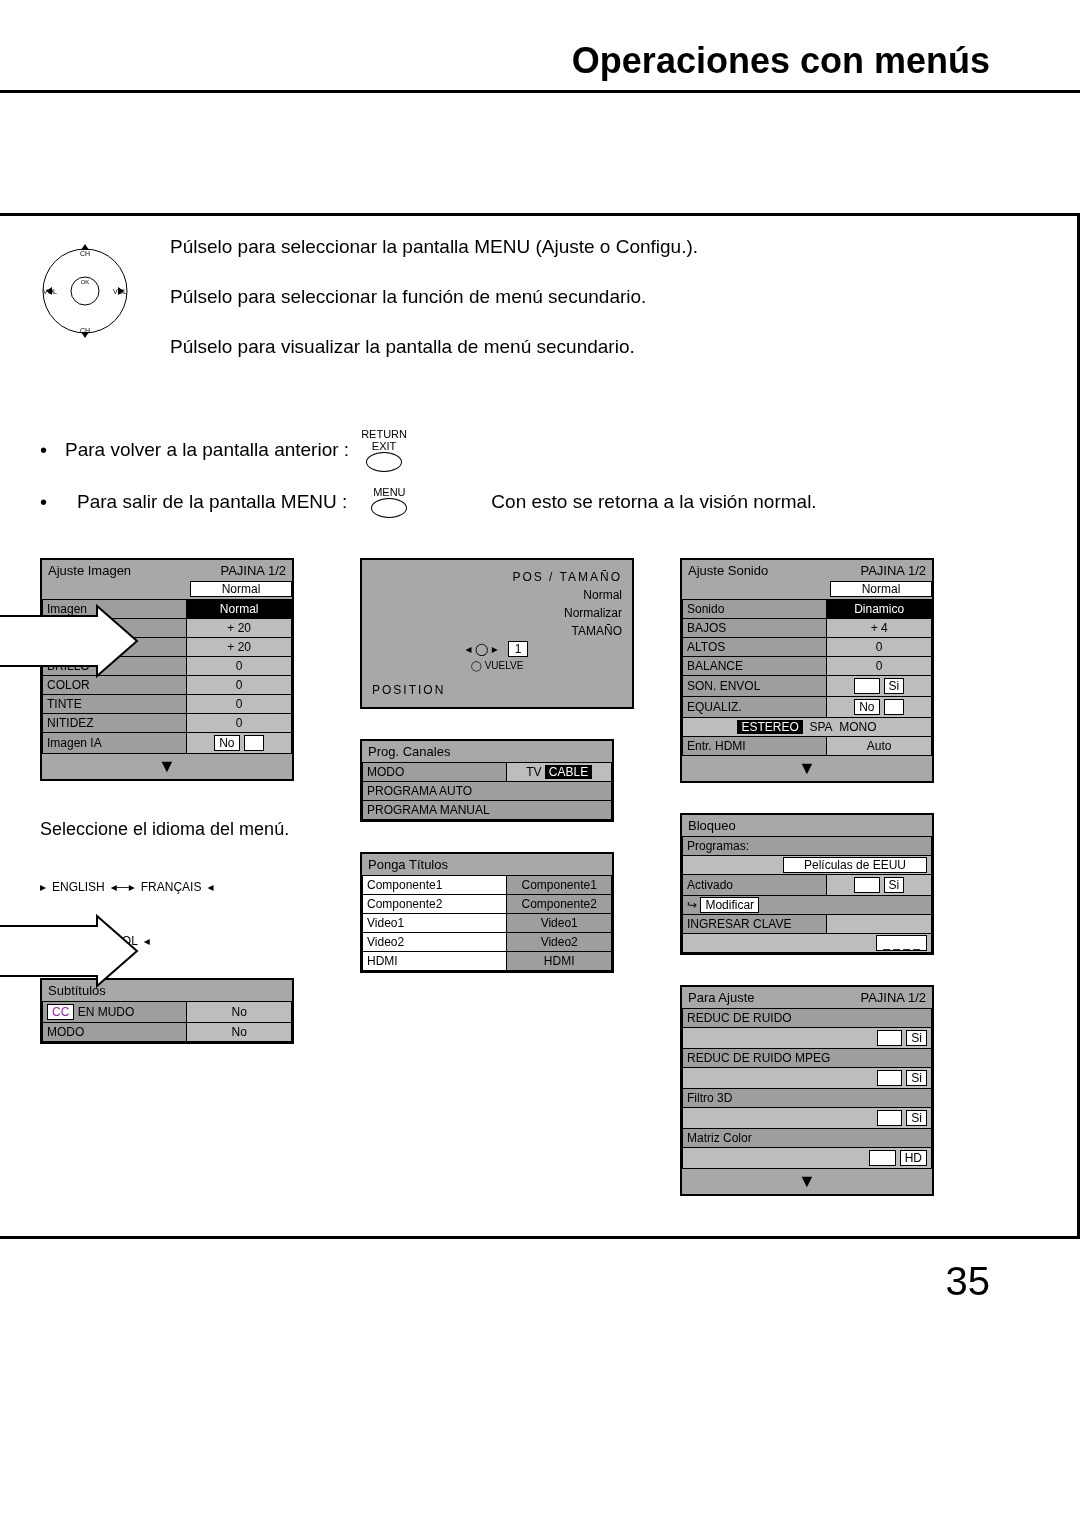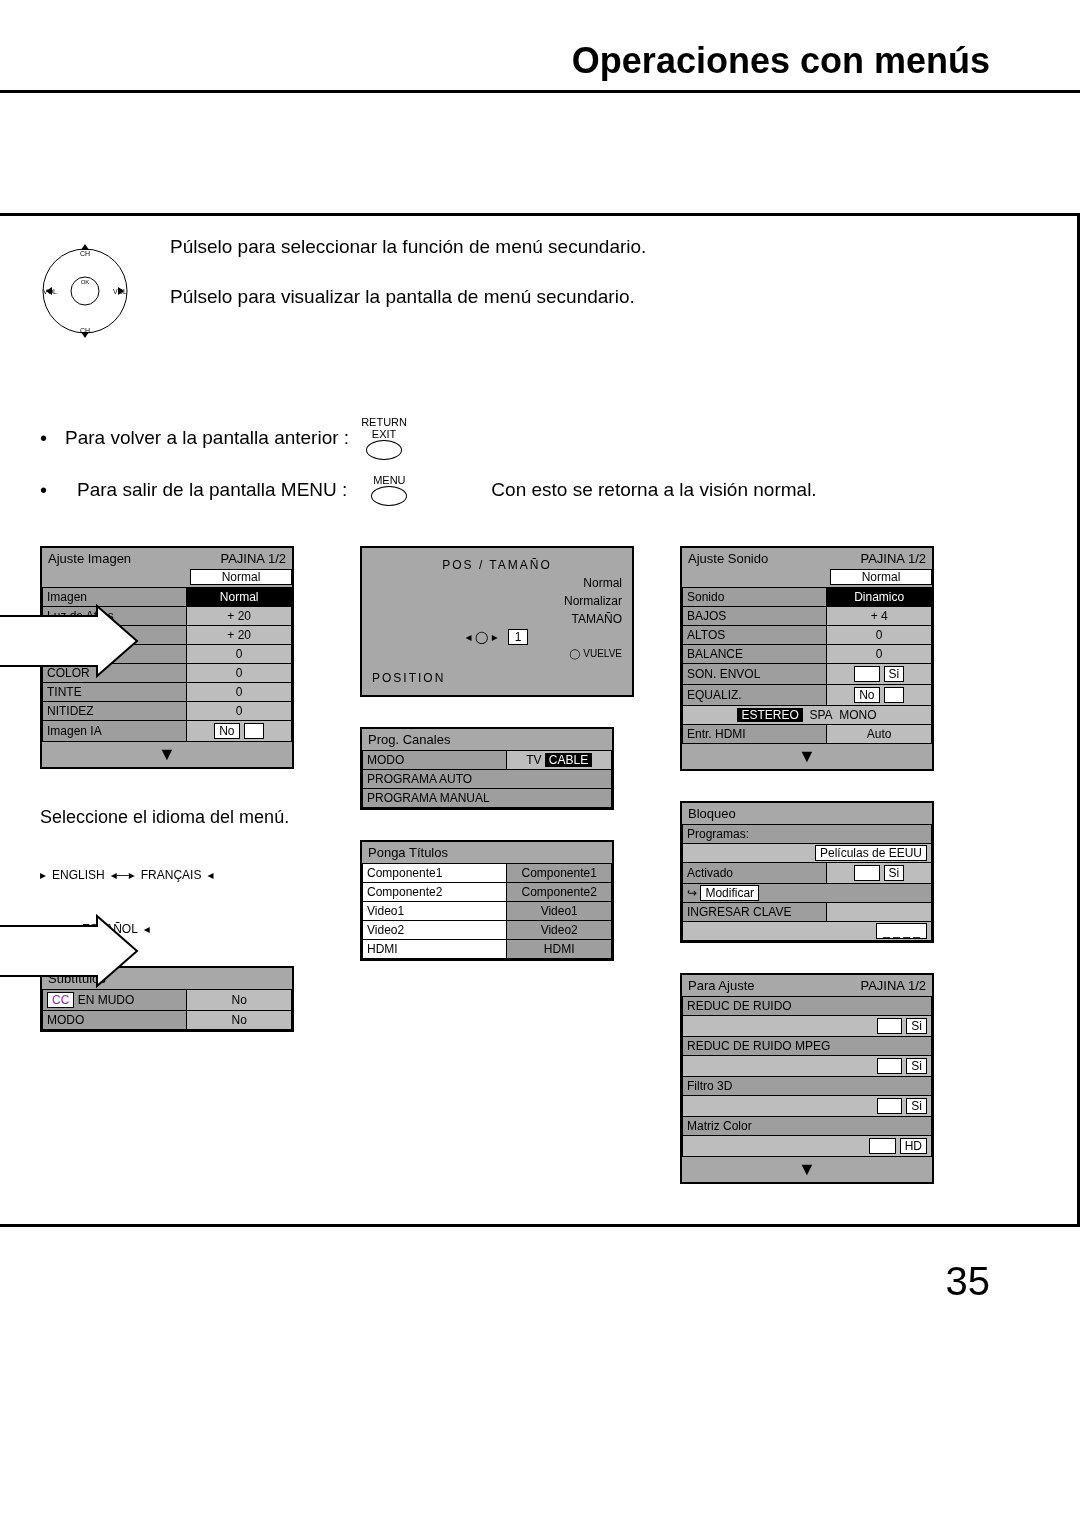--- a/index.html
+++ b/index.html
@@ -53,20 +53,21 @@
         <text x="45" y="97" font-size="7" text-anchor="middle">CH</text>
         <text x="10" y="58" font-size="7" text-anchor="middle">VOL</text>
         <text x="80" y="58" font-size="7" text-anchor="middle">VOL</text>
         <text x="45" y="48" font-size="6" text-anchor="middle">OK</text>
         <polygon points="45,8 41,14 49,14" fill="#000"></polygon>
         <polygon points="45,102 41,96 49,96" fill="#000"></polygon>
         <polygon points="6,55 12,51 12,59" fill="#000"></polygon>
         <polygon points="84,55 78,51 78,59" fill="#000"></polygon>
       </svg>
       <div style="display:flex;flex-direction:column;gap:28px">
+        <div class="desc">Púlselo para seleccionar la pantalla MENU (Ajuste o Configu.).</div>
         <div class="desc">Púlselo para seleccionar la función de menú secundario.</div>
         <div class="desc">Púlselo para visualizar la pantalla de menú secundario.</div>
       </div>
     </div>
 
     <div style="margin-top:70px">
       <div class="note-row">
         <span class="bullet">•</span>
         <span>Para volver a la pantalla anterior :</span>
         <span class="btn-draw">
@@ -172,26 +173,26 @@
                   <td class="val">No</td>
                 </tr>
           </tbody>
             </table>
         </div>
       </div>
 
       <div class="col">
 
         <div class="plain">
-          <div class="t" style="text-align:center">POS / TAMAÑO</div>
+          <div class="t" style="text-align:right">POS / TAMAÑO</div>
           <div>Normal</div>
           <div>Normalizar</div>
           <div>TAMAÑO</div>
           <div style="text-align:center">◂ ◯ ▸ &nbsp; <span style="border:1px solid #000;background:#fff;padding:0 6px">1</span></div>
-          <div style="font-size:10px">◯ <span>VUELVE</span></div>
+          <div style="text-align:center;font-size:10px">◯ <span>VUELVE</span></div>
           <div class="t" style="text-align:left;margin-top:8px">POSITION</div>
         </div>
 
         <div class="menu">
           <div class="hdr">
               <span>Prog. Canales</span>
             </div>
           <table>
             <tbody>
                 <tr>
@@ -298,21 +299,21 @@
         <div class="menu">
           <div class="hdr">
               <span>Bloqueo</span>
             </div>
           <table>
             <tbody>
                 <tr>
                   <td class="lbl" colspan="2">Programas:</td>
                 </tr>
             <tr>
-                  <td colspan="2" class="val" style="text-align:right"><span style="border:1px solid #000;background:#fff;padding:0 4px">Películas de EEUU</span></td>
+                  <td colspan="2" class="val" style="text-align:right"><span style="border:1px solid #000;background:#fff;padding:0 20px">Películas de EEUU</span></td>
                 </tr>
             <tr>
                   <td class="lbl">Activado</td>
                   <td class="val">
                     <div class="nosi">
                       <span class="inv">No</span>
                       <span>Si</span>
                     </div>
                   </td>
                 </tr>

